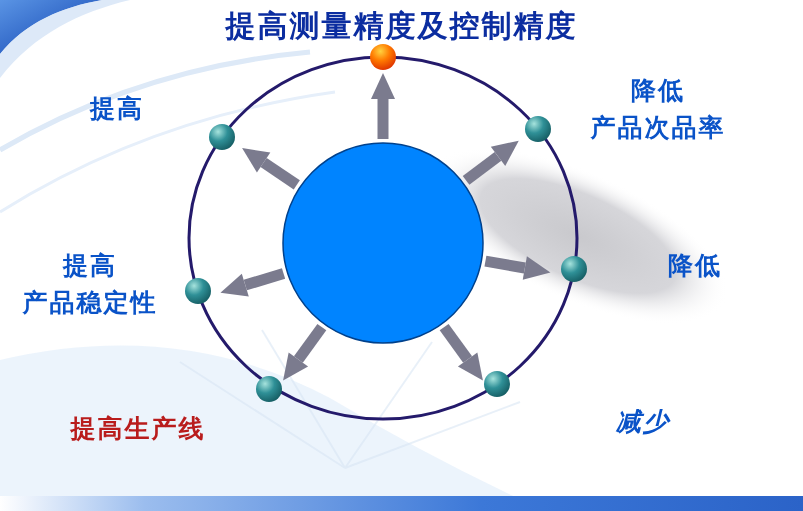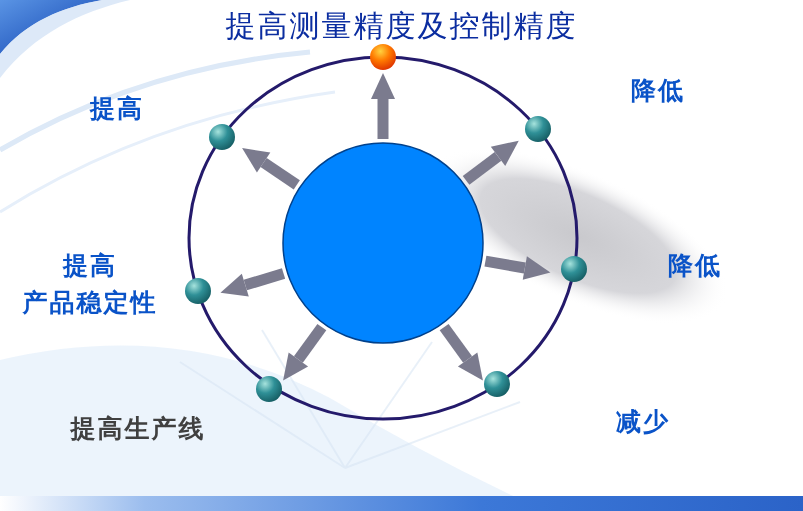--- a/index.html
+++ b/index.html
@@ -3,21 +3,21 @@
 <meta charset="utf-8">
 <style>
   * { margin: 0; padding: 0; box-sizing: border-box; }
   html, body { width: 803px; height: 511px; overflow: hidden; }
   body { font-family: "Liberation Sans", "DejaVu Sans", sans-serif; background: #ffffff; }
   .stage { position: relative; width: 803px; height: 511px; background: #ffffff; overflow: hidden; }
   svg.canvas { position: absolute; left: 0; top: 0; width: 803px; height: 511px; }
 
   .title {
     position: absolute; top: 6px; left: 50%; transform: translateX(-50%);
-    font-size: 30px; font-weight: normal; letter-spacing: 2px; white-space: nowrap;
+    font-size: 30px; font-weight: bold; letter-spacing: 2px; white-space: nowrap;
   }
 
   .label {
     position: absolute; transform: translateX(-50%);
     font-weight: bold; font-size: 25px; line-height: 37px;
     letter-spacing: 2px; text-align: center; white-space: nowrap;
   }
   .pos-top-left     { left: 117px; top:  90px; }
   .pos-top-right    { left: 658px; top:  72px; }
   .pos-left         { left:  90px; top: 247px; }
@@ -121,34 +121,35 @@
   </svg>
 
   <h1 class="title" style="color: rgb(11, 45, 160);">提高测量精度及控制精度</h1>
 
   <div class="label pos-top-left" style="color: rgb(10, 83, 200);">
     <div>提高</div>
   </div>
 
   <div class="label pos-top-right" style="color: rgb(10, 83, 200);">
     <div>降低</div>
+    <div>产品次品率</div>
   </div>
 
   <div class="label pos-left" style="color: rgb(10, 83, 200);">
     <div>提高</div>
     <div>产品稳定性</div>
   </div>
 
   <div class="label pos-right" style="color: rgb(10, 83, 200);">
     <div>降低</div>
   </div>
 
-  <div class="label pos-bottom-left" style="color: #404040;">
+  <div class="label pos-bottom-left" style="color: #b91c1c;">
     <div>提高生产线</div>
   </div>
 
-  <div class="label pos-bottom-right" style="color: rgb(10, 83, 200);">
+  <div class="label pos-bottom-right" style="color: rgb(10, 83, 200); font-style: italic;">
     <div>减少</div>
   </div>
 
   <div class="bottom-bar"></div>
 
 </div>
 
 </body></html>

